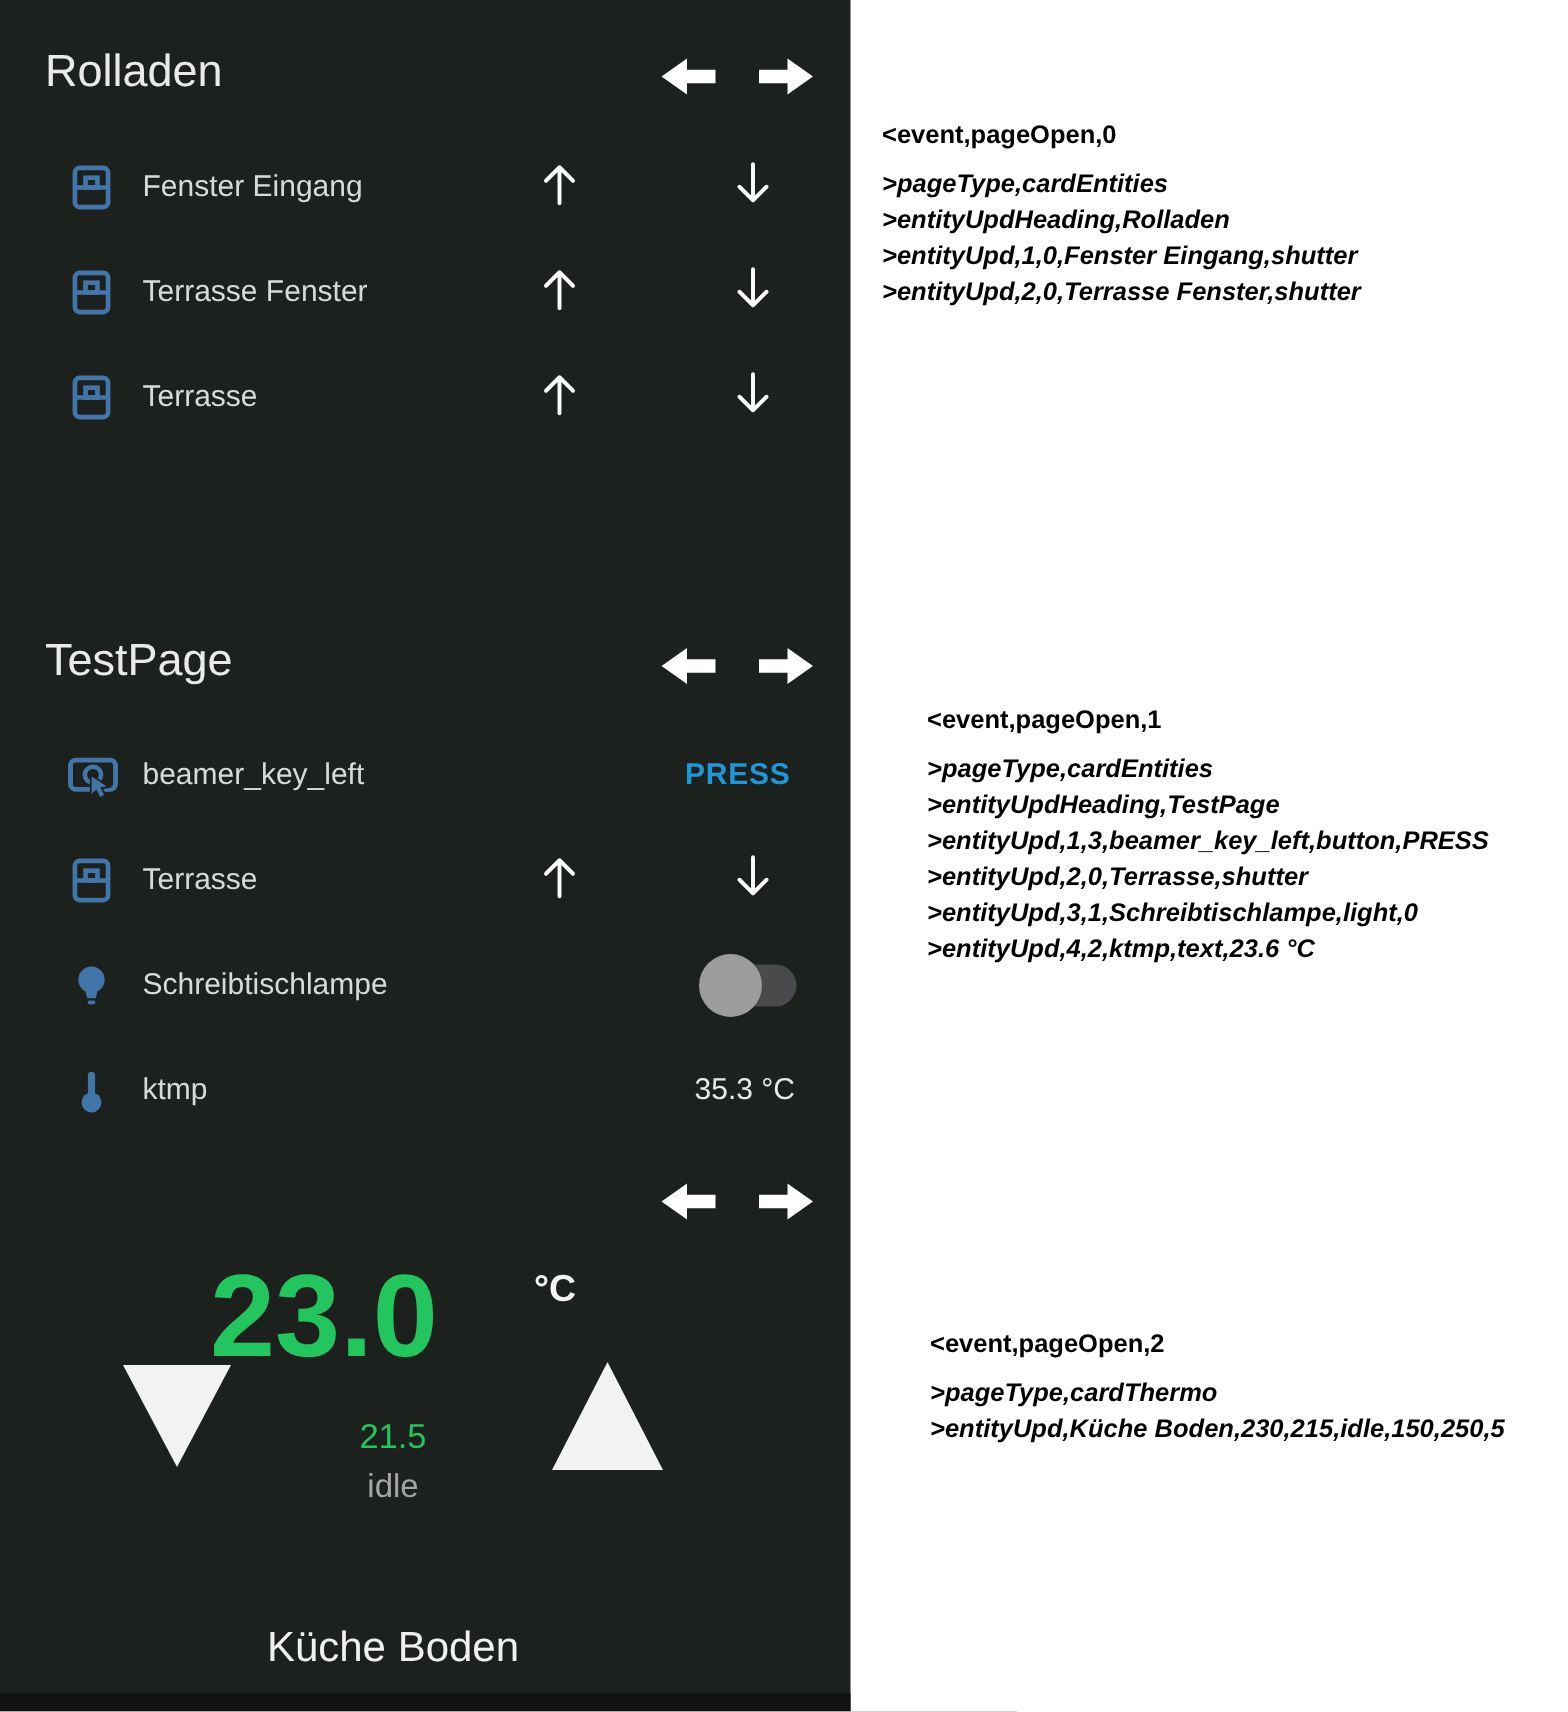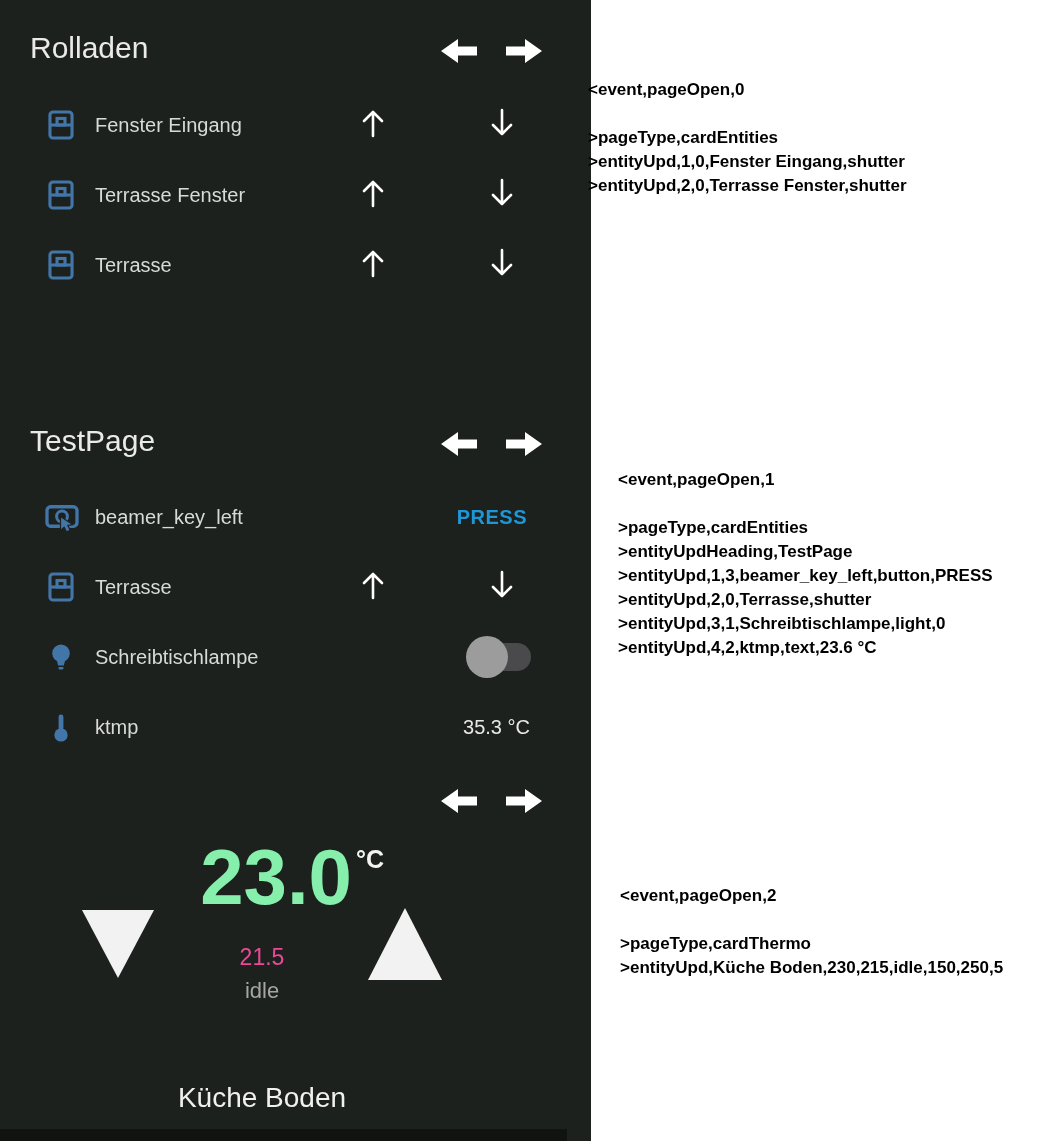--- a/index.html
+++ b/index.html
@@ -1,20 +1,20 @@
 <!DOCTYPE html>
 <html><head>
 <meta charset="utf-8">
 <style>
   html,body{margin:0;padding:0;background:#fff;}
   .stage{position:relative;width:1045px;height:1141px;background:#ffffff;overflow:hidden;
          font-family:"Liberation Sans","DejaVu Sans",sans-serif;}
 
   
-  .panel{position:absolute;left:0;top:0;width:567px;height:1141px;background:#1d211e;padding-left:24px;}
+  .panel{position:absolute;left:0;top:0;width:567px;height:1141px;background:#1d211e;}
   .bottom-strip{position:absolute;left:0;top:1129px;width:567px;height:12px;background:#101310;}
 
   .card-title{position:absolute;left:30px;font-size:30px;line-height:1.15;color:#eaeaea;font-weight:400;}
 
   .nav-arrow{position:absolute;width:38px;height:30px;cursor:pointer;}
   .nav-arrow svg{display:block;}
 
   .row{position:absolute;left:0;width:567px;height:70px;}
   .ent-icon{position:absolute;left:44px;top:50%;transform:translateY(-50%);width:34px;height:34px;}
   .ent-icon svg{display:block;}
@@ -27,37 +27,37 @@
              font-size:20px;white-space:nowrap;}
   .v-press{right:40px;color:#1e97d8;font-weight:700;letter-spacing:0.5px;cursor:pointer;}
   .v-text{right:37px;color:#e8e8e8;}
 
   .toggle{position:absolute;right:35px;top:50%;transform:translateY(-50%);
           width:66px;height:44px;cursor:pointer;}
   .toggle .track{position:absolute;left:3px;top:8px;width:62px;height:28px;border-radius:14px;background:#4a4a4c;}
   .toggle .knob{position:absolute;left:0;top:1px;width:42px;height:42px;border-radius:50%;background:#9c9c9c;}
 
   
-  .thermo-temp{position:absolute;left:140px;top:838px;width:212px;text-align:right;
-               font-size:78px;font-weight:700;line-height:1;color:#86efac;}
+  .thermo-temp{position:absolute;left:140px;top:838px;width:212px;
+               font-size:78px;font-weight:700;line-height:1;color:#22c55e;}
   .thermo-unit{position:absolute;left:356px;top:845px;font-size:25px;font-weight:700;color:#f3f3f3;}
   .thermo-tri{position:absolute;cursor:pointer;}
   .tri-down{left:82px;top:910px;}
   .tri-up{left:368px;top:908px;}
   .thermo-set{position:absolute;left:182px;top:944px;width:160px;text-align:center;
-              font-size:23px;color:#ec4899;}
+              font-size:23px;color:#22c55e;}
   .thermo-state{position:absolute;left:182px;top:978px;width:160px;text-align:center;
                 font-size:22px;color:#a5a5a5;}
   .thermo-name{position:absolute;left:102px;top:1082px;width:320px;text-align:center;
                font-size:28px;color:#f0f0f0;}
 
   
   .log-block{position:absolute;width:432px;color:#000;font-weight:700;font-size:17px;
              line-height:24px;white-space:nowrap;}
-  .log-lines{margin-top:24px;}
+  .log-lines{margin-top:9px;font-style:italic;}
   .lb1{left:588px;top:78px;} .lb2{left:618px;top:468px;} .lb3{left:620px;top:884px;}
 </style>
 </head>
 <body>
 
 <div class="stage">
 
   <div class="panel">
 
     <div class="card-title" style="top:31px;">Rolladen</div>
@@ -249,20 +249,21 @@
     <div class="thermo-state">idle</div>
     <div class="thermo-name">Küche Boden</div>
 
     <div class="bottom-strip"></div>
   </div>
 
   <div class="log-block lb1">
     <div>&lt;event,pageOpen,0</div>
     <div class="log-lines">
       <div>&gt;pageType,cardEntities</div>
+      <div>&gt;entityUpdHeading,Rolladen</div>
       <div>&gt;entityUpd,1,0,Fenster Eingang,shutter</div>
       <div>&gt;entityUpd,2,0,Terrasse Fenster,shutter</div>
     </div>
   </div>
 
   <div class="log-block lb2">
     <div>&lt;event,pageOpen,1</div>
     <div class="log-lines">
       <div>&gt;pageType,cardEntities</div>
       <div>&gt;entityUpdHeading,TestPage</div>

